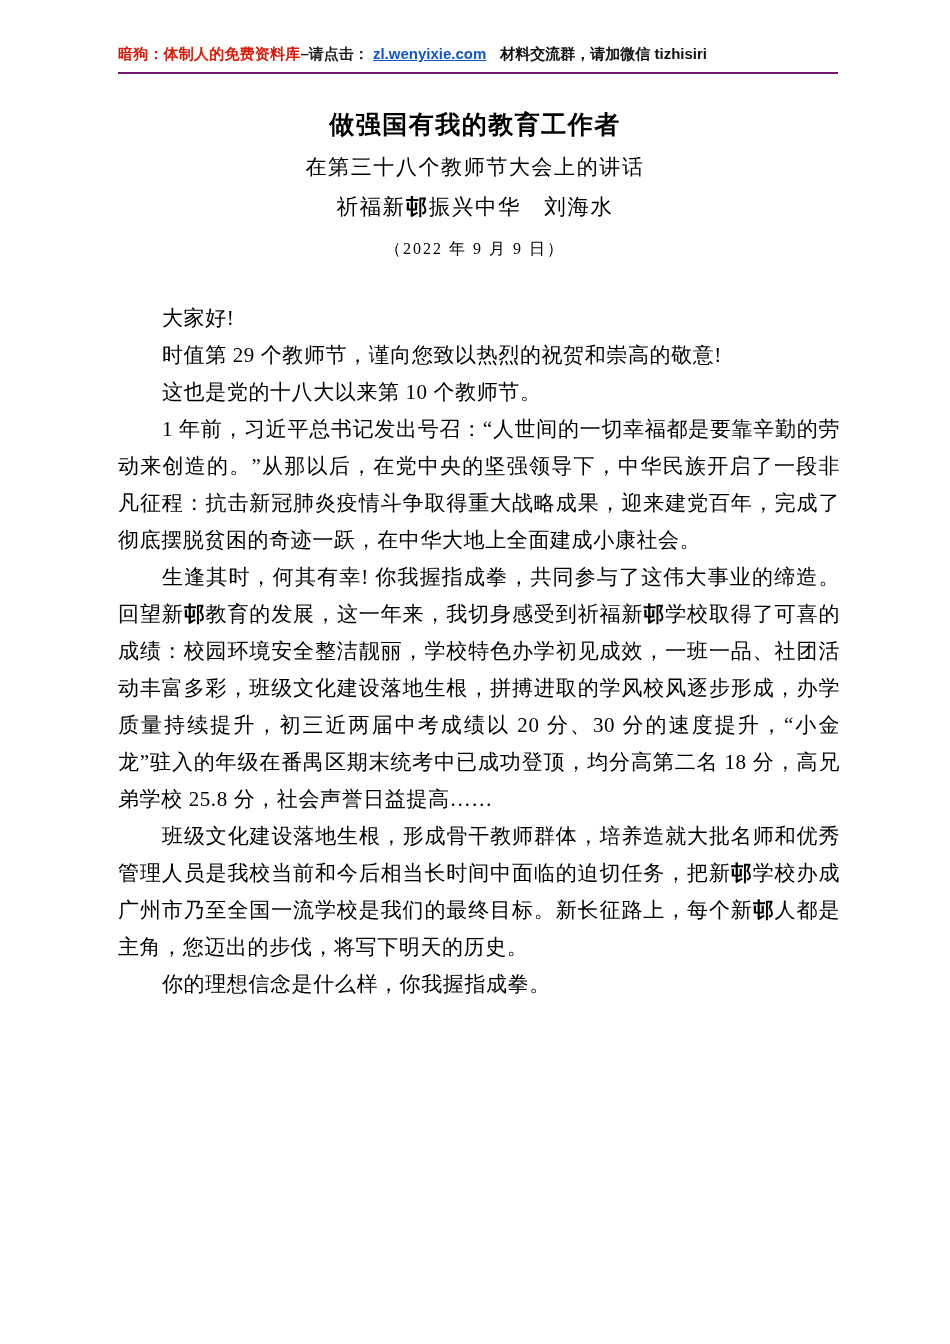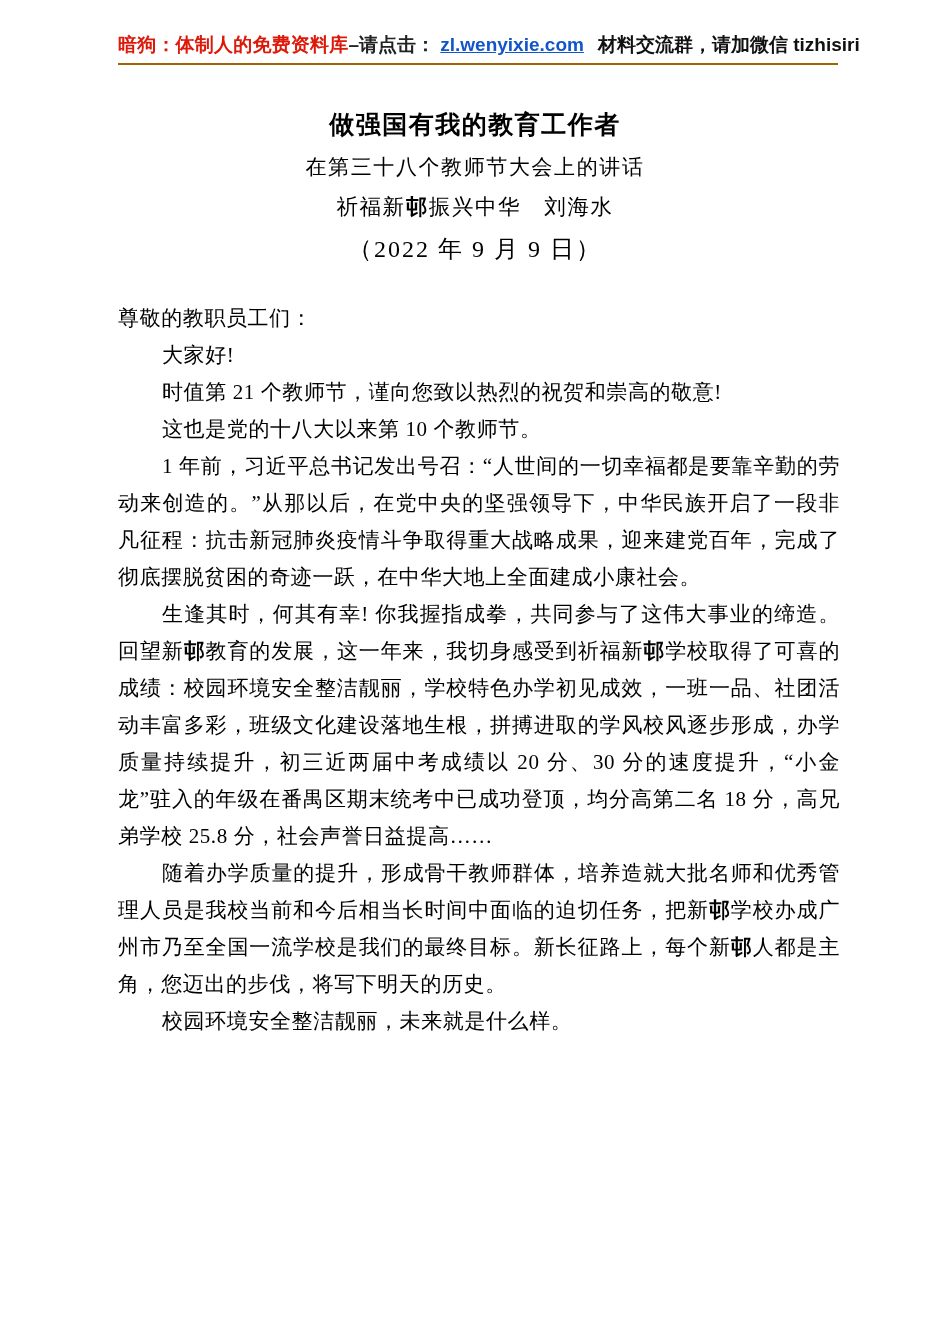--- a/index.html
+++ b/index.html
@@ -19,26 +19,26 @@
     position: relative;
     width: 950px;
     height: 1344px;
     background: #ffffff;
   }
 
   
   .promo-banner {
     position: absolute;
     left: 118px;
-    top: 30px;
+    top: 39px;
     width: 720px;
     height: 33px;
-    border-bottom: 2px solid #a16207;
+    border-bottom: 2px solid #701a75;
     white-space: nowrap;
-    font-size: 19px;
+    font-size: 15px;
     line-height: 30px;
     font-family: "Liberation Sans", "DejaVu Sans", sans-serif;
   }
   .promo-red {
     color: #DD1A0A;
     font-weight: bold;
     letter-spacing: 0.2px;
   }
   .promo-dark {
     color: #222222;
@@ -78,21 +78,21 @@
     margin: 6px 0 0 0;
   }
   .doc-byline {
     font-size: 21.5px;
     letter-spacing: 1.6px;
     line-height: 38px;
     margin: 2px 0 0 0;
     white-space: pre;
   }
   .doc-date {
-    font-size: 24px;
+    font-size: 16px;
     letter-spacing: 2px;
     line-height: 38px;
     margin: 4px 0 0 0;
   }
 
   
   .glyph-cun {
     font-family: "DejaVu Sans", "Liberation Sans", sans-serif;
     font-weight: bold;
   }
@@ -131,32 +131,31 @@
 
   <div class="title-block">
     <h1 class="doc-title">做强国有我的教育工作者</h1>
     <p class="doc-subtitle">在第三十八个教师节大会上的讲话</p>
     <p class="doc-byline"><span>祈福新</span><span class="glyph-cun">邨</span><span>振兴中华　刘海水</span></p>
     <p class="doc-date">（2022 年 9 月 9 日）</p>
   </div>
 
   <div class="body-text">
 
-    <p class="para last-line-left">尊敬的教职员工们：</p>
 
     <p class="para indent last-line-left">大家好!</p>
 
-    <p class="para indent last-line-left">时值第 21 个教师节，谨向您致以热烈的祝贺和崇高的敬意!</p>
+    <p class="para indent last-line-left">时值第 29 个教师节，谨向您致以热烈的祝贺和崇高的敬意!</p>
 
     <p class="para indent last-line-left">这也是党的十八大以来第 10 个教师节。</p>
 
     <p class="para indent last-line-left">1 年前，习近平总书记发出号召：“人世间的一切幸福都是要靠辛勤的劳动来创造的。”从那以后，在党中央的坚强领导下，中华民族开启了一段非凡征程：抗击新冠肺炎疫情斗争取得重大战略成果，迎来建党百年，完成了彻底摆脱贫困的奇迹一跃，在中华大地上全面建成小康社会。</p>
 
     <p class="para indent last-line-left"><span>生逢其时，何其有幸! 你我握指成拳，共同参与了这伟大事业的缔造。回望新</span><span class="glyph-cun">邨</span><span>教育的发展，这一年来，我切身感受到祈福新</span><span class="glyph-cun">邨</span><span>学校取得了可喜的成绩：校园环境安全整洁靓丽，学校特色办学初见成效，一班一品、社团活动丰富多彩，班级文化建设落地生根，拼搏进取的学风校风逐步形成，办学质量持续提升，初三近两届中考成绩以 20 分、30 分的速度提升，“小金龙”驻入的年级在番禺区期末统考中已成功登顶，均分高第二名 18 分，高兄弟学校 25.8 分，社会声誉日益提高……</span></p>
 
-    <p class="para indent last-line-left"><span>随着办学质量的提升，形成骨干教师群体，培养造就大批名师和优秀管理人员是我校当前和今后相当长时间中面临的迫切任务，把新</span><span class="glyph-cun">邨</span><span>学校办成广州市乃至全国一流学校是我们的最终目标。新长征路上，每个新</span><span class="glyph-cun">邨</span><span>人都是主角，您迈出的步伐，将写下明天的历史。</span></p>
+    <p class="para indent last-line-left"><span>班级文化建设落地生根，形成骨干教师群体，培养造就大批名师和优秀管理人员是我校当前和今后相当长时间中面临的迫切任务，把新</span><span class="glyph-cun">邨</span><span>学校办成广州市乃至全国一流学校是我们的最终目标。新长征路上，每个新</span><span class="glyph-cun">邨</span><span>人都是主角，您迈出的步伐，将写下明天的历史。</span></p>
 
-    <p class="para indent last-line-left">校园环境安全整洁靓丽，未来就是什么样。</p>
+    <p class="para indent last-line-left">你的理想信念是什么样，你我握指成拳。</p>
 
 
   </div>
 
 </div>
 
 </body></html>

